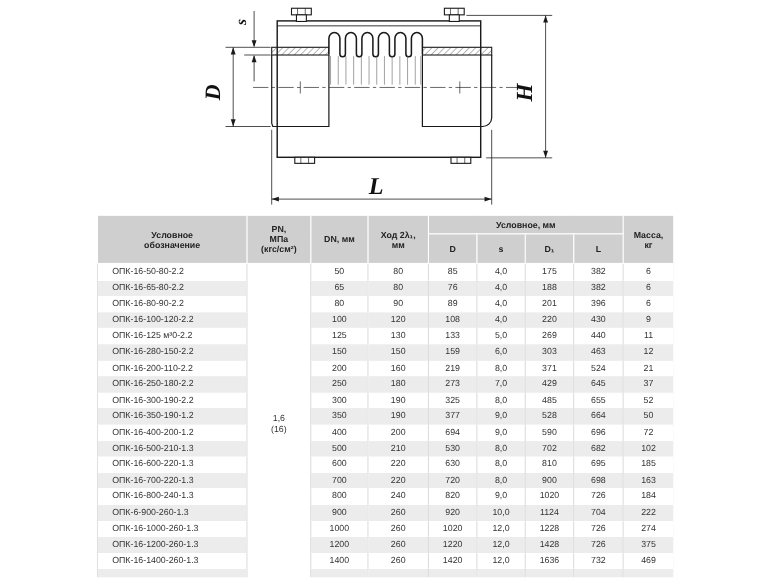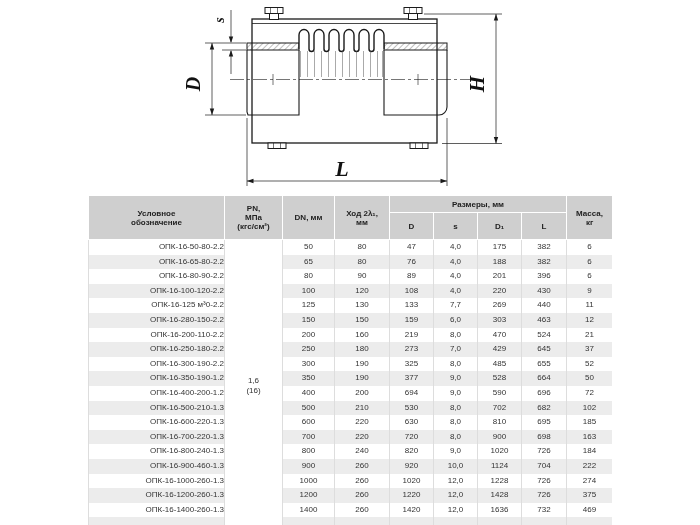--- a/index.html
+++ b/index.html
@@ -14,21 +14,21 @@
              font-size:8px;color:#333;}
   table.spec th{background:#cfcfcf;color:#222;font-weight:bold;text-align:center;
                 vertical-align:middle;border:1px solid #fff;white-space:pre-line;
                 line-height:9px;padding:0;}
   .hrowA th{height:16px;}
   .hrowB th{height:26px;}
   table.spec td{height:14.6px;line-height:14.6px;text-align:center;vertical-align:middle;
                 padding:0;border-right:1px solid #ddd;border-left:1px solid #ddd;
                 white-space:nowrap;overflow:hidden;}
   table.spec tbody tr:nth-child(even) td{background:#ececec;}
-  table.spec td.left{text-align:right;padding-left:13px;}
+  table.spec td.left{text-align:left;padding-left:13px;}
   table.spec td.pn-cell{background:#fff;white-space:pre-line;line-height:10px;
                         vertical-align:middle;border:1px solid #ddd;}
   table.spec{border:1px solid #cfcfcf;}
 </style>
 </head>
 <body>
 
 <div class="stage">
 
   <svg class="drawing" width="700" height="195" viewBox="0 0 700 195">
@@ -156,39 +156,39 @@
       <thead>
         <tr class="hrowA">
           <th rowspan="2">Условное
 обозначение</th>
           <th rowspan="2">PN,
 МПа
 (кгс/см²)</th>
           <th rowspan="2">DN, мм</th>
           <th rowspan="2">Ход 2λ₁,
 мм</th>
-          <th colspan="4">Размеры, мм</th>
+          <th colspan="4">Условное, мм</th>
           <th rowspan="2">Масса,
 кг</th>
         </tr>
         <tr class="hrowB">
           <th>D</th>
           <th>s</th>
           <th>D₁</th>
           <th>L</th>
         </tr>
       </thead>
       <tbody>
           <tr>
             <td class="left">ОПК-16-50-80-2.2</td>
             <td rowspan="20" class="pn-cell">1,6
 (16)</td>
             <td>50</td>
             <td>80</td>
-            <td>47</td>
+            <td>85</td>
             <td>4,0</td>
             <td>175</td>
             <td>382</td>
             <td>6</td>
           </tr>
           <tr>
             <td class="left">ОПК-16-65-80-2.2</td>
             <td>65</td>
             <td>80</td>
             <td>76</td>
@@ -215,42 +215,42 @@
             <td>4,0</td>
             <td>220</td>
             <td>430</td>
             <td>9</td>
           </tr>
           <tr>
             <td class="left">ОПК-16-125 м³0-2.2</td>
             <td>125</td>
             <td>130</td>
             <td>133</td>
-            <td>7,7</td>
+            <td>5,0</td>
             <td>269</td>
             <td>440</td>
             <td>11</td>
           </tr>
           <tr>
             <td class="left">ОПК-16-280-150-2.2</td>
             <td>150</td>
             <td>150</td>
             <td>159</td>
             <td>6,0</td>
             <td>303</td>
             <td>463</td>
             <td>12</td>
           </tr>
           <tr>
             <td class="left">ОПК-16-200-110-2.2</td>
             <td>200</td>
             <td>160</td>
             <td>219</td>
             <td>8,0</td>
-            <td>470</td>
+            <td>371</td>
             <td>524</td>
             <td>21</td>
           </tr>
           <tr>
             <td class="left">ОПК-16-250-180-2.2</td>
             <td>250</td>
             <td>180</td>
             <td>273</td>
             <td>7,0</td>
             <td>429</td>
@@ -321,21 +321,21 @@
             <td class="left">ОПК-16-800-240-1.3</td>
             <td>800</td>
             <td>240</td>
             <td>820</td>
             <td>9,0</td>
             <td>1020</td>
             <td>726</td>
             <td>184</td>
           </tr>
           <tr>
-            <td class="left">ОПК-16-900-460-1.3</td>
+            <td class="left">ОПК-6-900-260-1.3</td>
             <td>900</td>
             <td>260</td>
             <td>920</td>
             <td>10,0</td>
             <td>1124</td>
             <td>704</td>
             <td>222</td>
           </tr>
           <tr>
             <td class="left">ОПК-16-1000-260-1.3</td>

